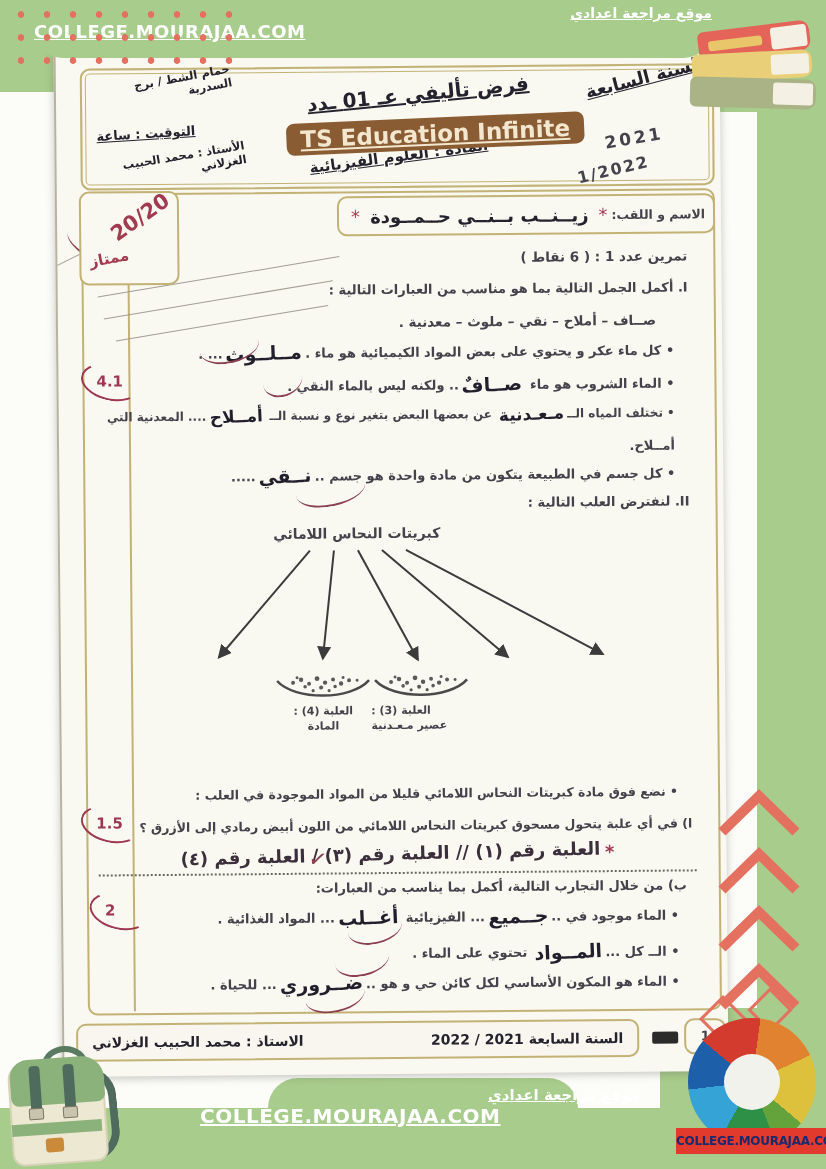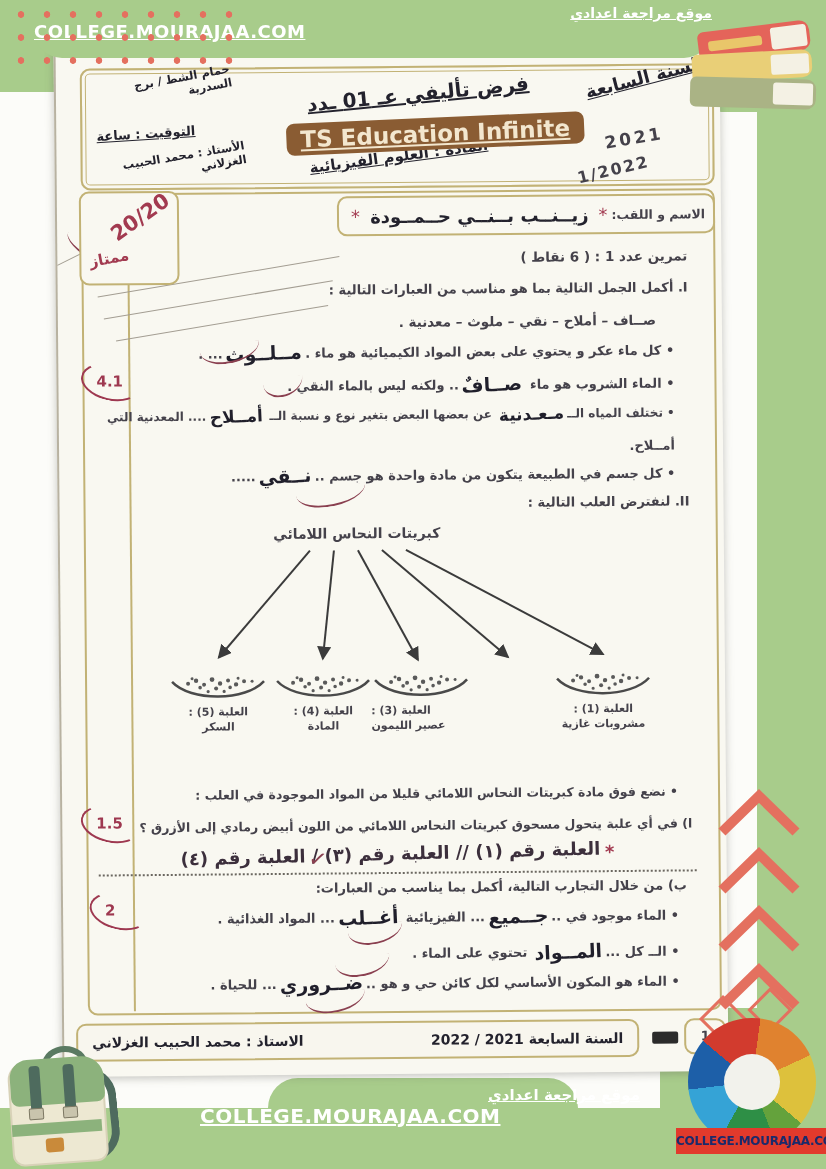--- a/index.html
+++ b/index.html
@@ -145,47 +145,33 @@
       </defs>
       <g stroke="#3b3b3b" stroke-width="2" marker-end="url(#ah)">
         <line x1="150" y1="6" x2="58" y2="112"></line>
         <line x1="174" y1="6" x2="162" y2="114"></line>
         <line x1="198" y1="6" x2="257" y2="116"></line>
         <line x1="222" y1="6" x2="347" y2="114"></line>
         <line x1="246" y1="6" x2="442" y2="112"></line>
       </g>
     </svg>
 
-    <div class="abs" style="left:487px;top:630px;width:110px;text-align:center;">
-      <svg width="100" height="26">
-          <use href="#dish"></use>
-        </svg>
-      <div class="dishlbl">العلبة (1) :</div>
-      <div class="dishlbl">مشروبات غازية</div>
-    </div>
     <div class="abs" style="left:310px;top:630px;width:110px;text-align:left;">
       <svg width="100" height="26">
           <use href="#dish"></use>
         </svg>
       <div class="dishlbl">العلبة (3) :</div>
-      <div class="dishlbl">عصير الليمون</div>
+      <div class="dishlbl">عصير مـعـدنية</div>
     </div>
     <div class="abs" style="left:207px;top:630px;width:110px;text-align:center;">
       <svg width="100" height="26">
           <use href="#dish"></use>
         </svg>
       <div class="dishlbl">العلبة (4) :</div>
       <div class="dishlbl">المادة</div>
-    </div>
-    <div class="abs" style="left:102px;top:630px;width:110px;text-align:center;">
-      <svg width="100" height="26">
-          <use href="#dish"></use>
-        </svg>
-      <div class="dishlbl">العلبة (5) :</div>
-      <div class="dishlbl">السكر</div>
     </div>
 
     <div class="pl" style="right:48px;top:742px;font-size:12.5px;">• نضع فوق مادة كبريتات النحاس اللامائي قليلا من المواد الموجودة في العلب :</div>
     <div class="pl" style="right:34px;top:774px;font-size:12.5px;">ا) في أي علبة يتحول مسحوق كبريتات النحاس اللامائي من اللون أبيض رمادي إلى الأزرق ؟</div>
 
     <div class="pl" style="right:30px;left:36px;top:798px;height:30px;border-bottom:2px dotted #6b6760;text-align:center;">
       <span class="red" style="font-size:18px;">*</span>
       <span class="hw" style="font-size:18px;color:#3c2f3c;letter-spacing:1px;display:inline-block;transform:rotate(-1deg);">العلبة رقم (١) // العلبة رقم (٣) / العلبة رقم (٤)</span>
     </div>
     <div class="abs red" style="left:246px;top:802px;font-size:22px;font-weight:bold;transform:rotate(10deg);color:#8a4050;">✓</div>

